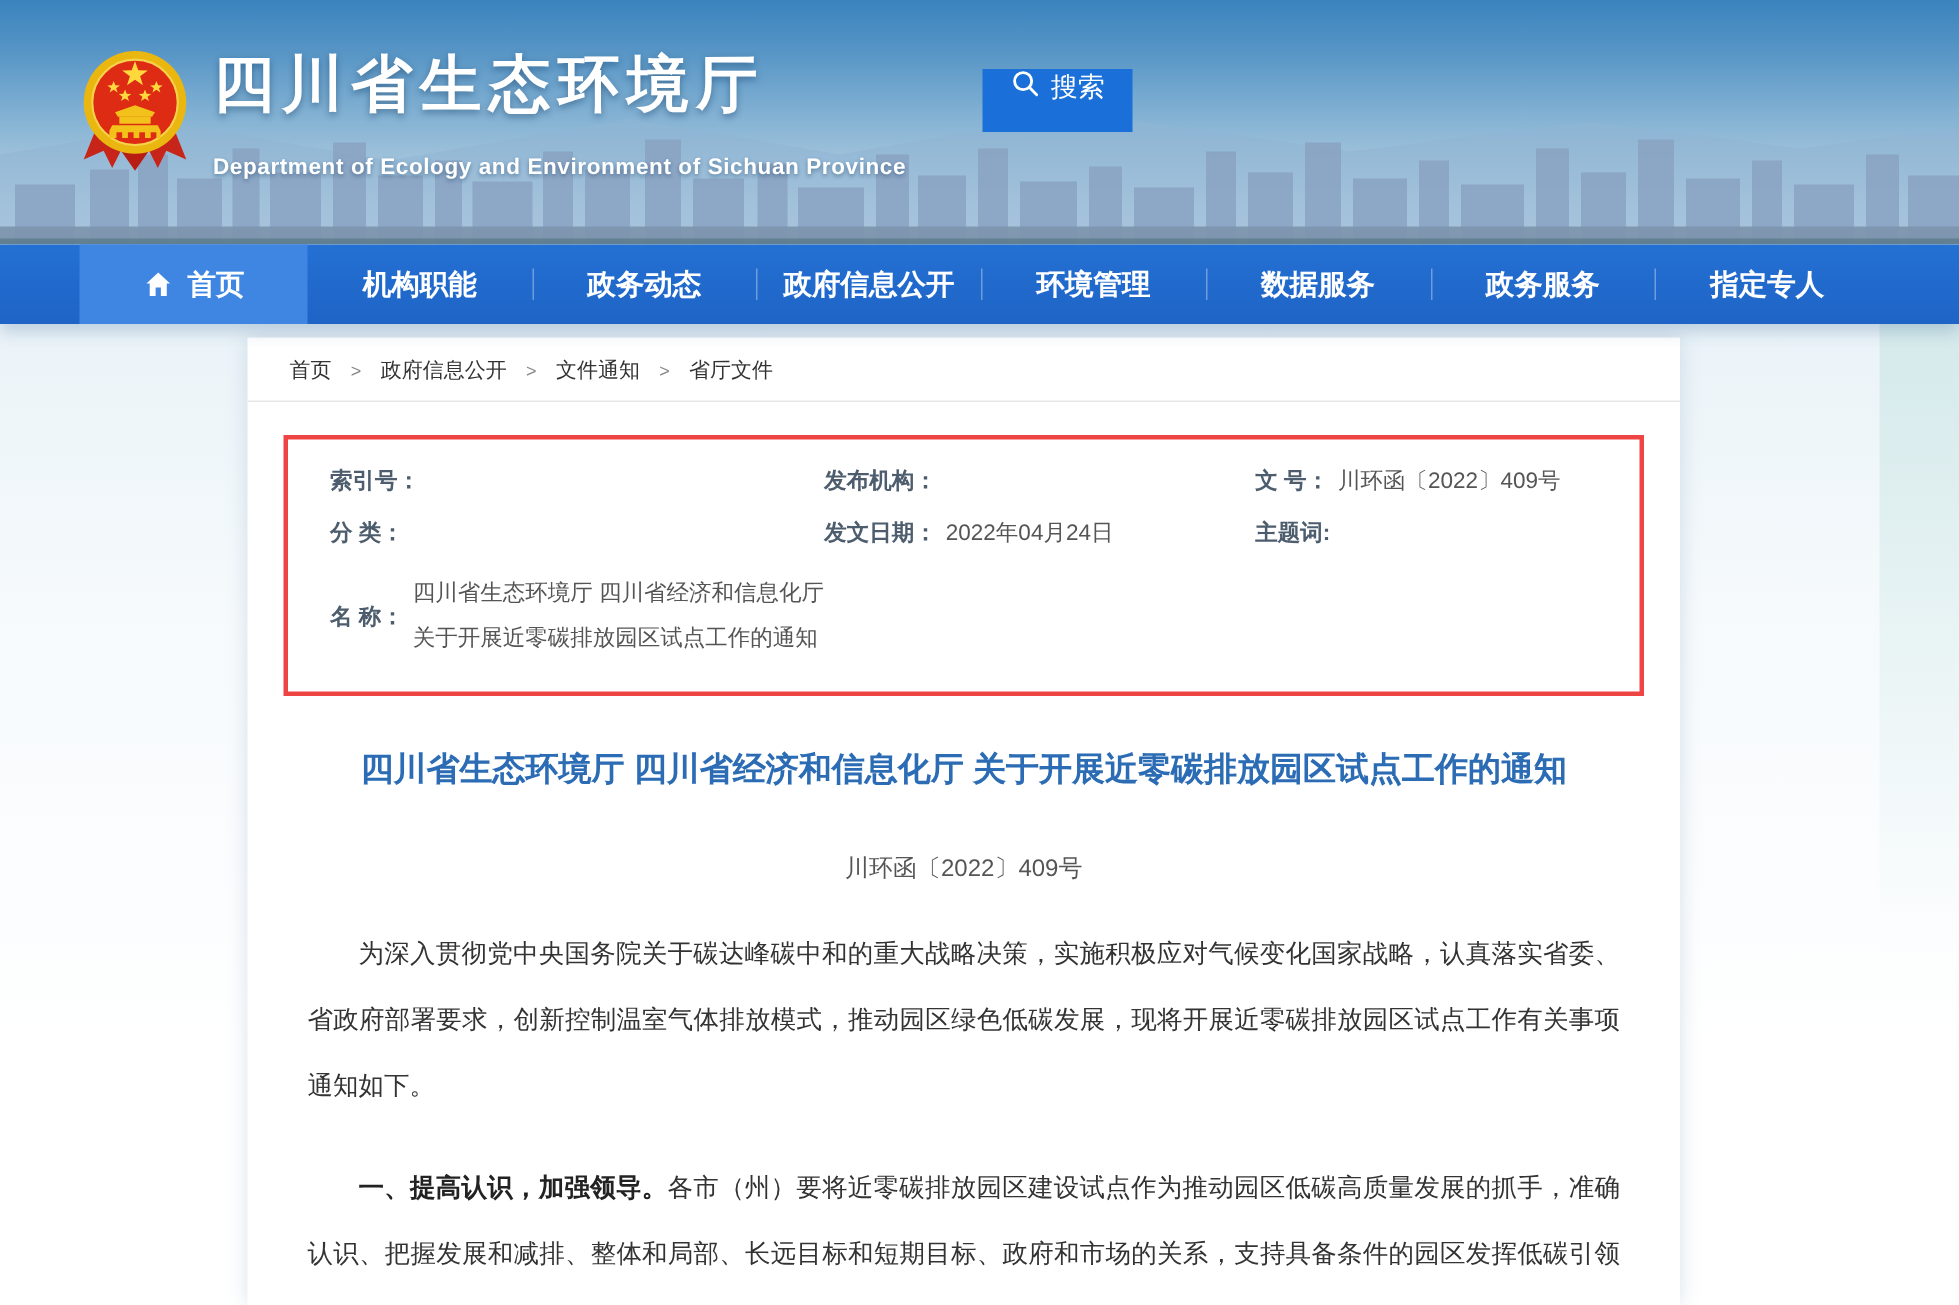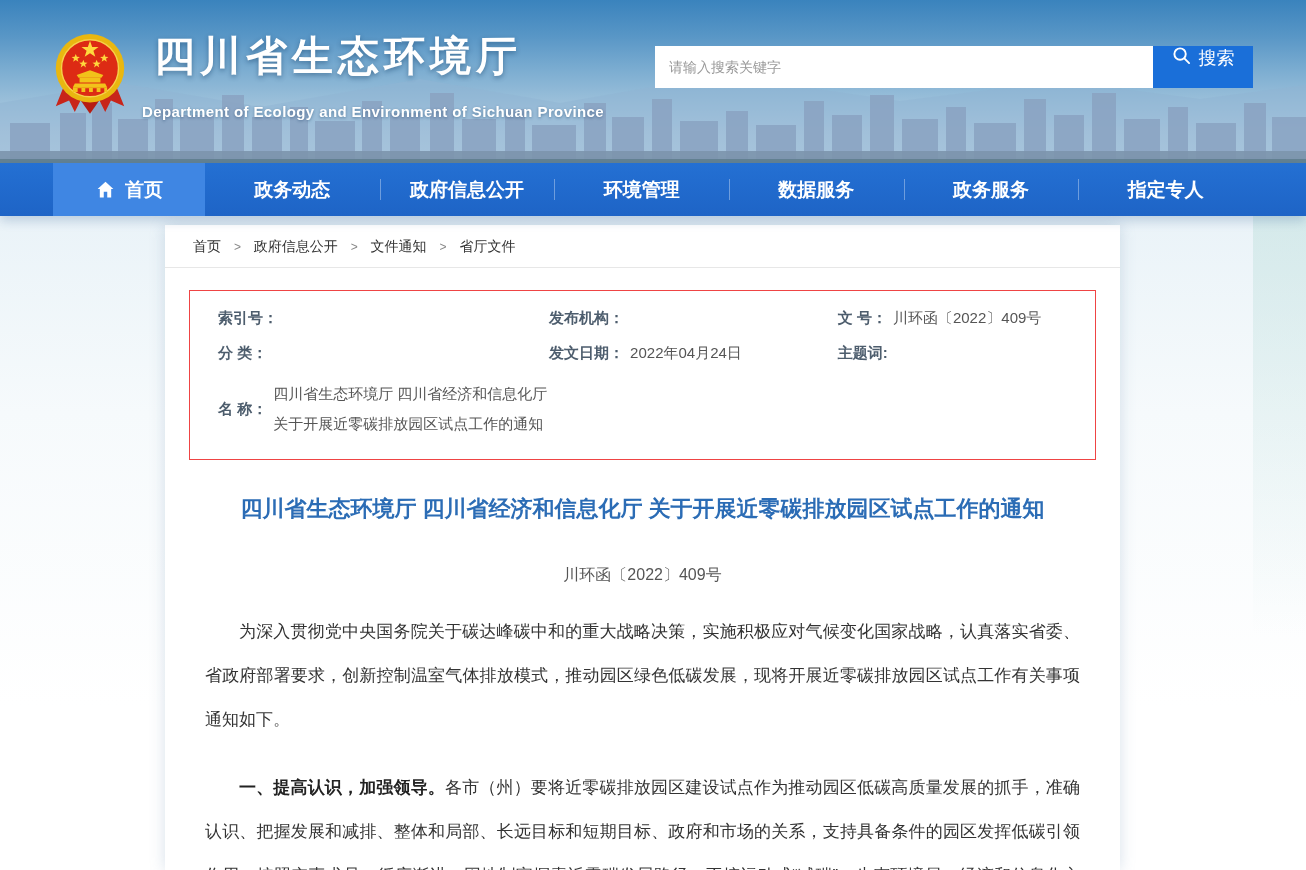--- a/index.html
+++ b/index.html
@@ -7,21 +7,21 @@
   body { font-family:"Liberation Sans","DejaVu Sans",sans-serif; background:#f4f8fb; }
 
   
   .banner { position:relative; width:1306px; height:163px; overflow:hidden;
     background:linear-gradient(180deg,#3a83bd 0%,#5896c6 22%,#7fafd2 45%,#9fc2db 65%,#b7cfe2 82%,#c3d7e6 100%); }
   .banner svg.scene { position:absolute; left:0; bottom:0; }
   .logo-wrap { position:absolute; left:52px; top:30px; display:flex; align-items:flex-start; }
   .emblem { width:76px; height:86px; }
   .site-title { margin-left:14px; color:#fff; }
   .site-title .cn { font-size:41px; font-weight:bold; letter-spacing:5px; line-height:1.3;
-    text-shadow:0 2px 5px rgba(10,50,90,.45);margin-left:12px; }
+    text-shadow:0 2px 5px rgba(10,50,90,.45); }
   .site-title .en { font-size:15px; font-weight:bold; letter-spacing:.4px; margin-top:20px;
     text-shadow:0 1px 3px rgba(10,50,90,.45); }
   .search { position:absolute; left:655px; top:46px; width:598px; height:42px; display:flex; }
   .search input { flex:1; height:42px; border:none; outline:none; padding:0 14px; font-size:14px; color:#333;
     background:#fff; }
   .search input::placeholder { color:#999; }
   .search .btn { width:100px; height:42px; border:none; background:#1a6fd9; color:#fff; font-size:18px;
     display:flex; align-items:flex-start; justify-content:center; gap:8px; cursor:pointer; }
 
   
@@ -39,21 +39,21 @@
     background:linear-gradient(180deg,#eaf3f8 0%,#f6fafc 30%,#ffffff 75%); }
   .main::after { content:""; position:absolute; right:0; top:0; width:53px; height:420px;
     background:linear-gradient(180deg,rgba(196,226,224,.55),rgba(210,232,240,0)); }
   .card { position:absolute; left:165px; top:9px; width:955px; height:645px; background:#fff;
     box-shadow:0 0 14px rgba(110,145,180,.28); overflow:hidden; }
 
   .breadcrumb { padding:13px 28px 11px; font-size:14px; color:#333; border-bottom:1px solid #e7e7e7; }
   .breadcrumb a { color:#333; text-decoration:none; cursor:pointer; }
   .breadcrumb .sep { color:#888; margin:0 9px; font-size:12px; }
 
-  .meta-box { margin:22px 24px 0; border:1px solid #ef4444; padding:18px 28px 20px; }
+  .meta-box { margin:22px 24px 0; border:3px solid #ef4444; padding:18px 28px 20px; }
   .meta-grid { display:grid; grid-template-columns:39% 34% 27%; row-gap:16px; font-size:15px; }
   .meta-cell { display:flex; align-items:center; }
   .meta-label { font-weight:bold; color:#4d5d6d; white-space:nowrap; }
   .meta-value { color:#555; margin-left:6px; }
   .meta-name-value { color:#555; margin-left:6px; width:330px; line-height:30px; word-break:break-all; }
 
   .article { padding:0 40px 30px; }
   .doc-title { margin-top:32px; text-align:center; font-size:22px; font-weight:bold; color:#2b6cb5;
     line-height:1.5; }
   .doc-number { margin-top:40px; text-align:center; font-size:16px; color:#555; }
@@ -138,38 +138,40 @@
           <rect x="51" y="61" width="4" height="4"></rect>
       </g>
     </svg>
     <div class="site-title">
       <div class="cn">四川省生态环境厅</div>
       <div class="en">Department of Ecology and Environment of Sichuan Province</div>
     </div>
   </div>
 
   <div class="search">
-    <input type="text" placeholder="请输入搜索关键字" style="">
     <button class="btn">
       <svg width="19" height="19" viewBox="0 0 20 20">
         <circle cx="8.5" cy="8.5" r="6" fill="none" stroke="#fff" stroke-width="2"></circle>
         <line x1="13" y1="13" x2="18" y2="18" stroke="#fff" stroke-width="2" stroke-linecap="round"></line>
       </svg>
       <span>搜索</span>
     </button>
   </div>
 </div>
 
 <div class="nav">
   <div class="nav-item nav-home">
     <svg width="21" height="21" viewBox="0 0 24 24">
       <path d="M3 11.5 L12 3 L21 11.5 L18.5 11.5 L18.5 21 L14 21 L14 14.5 L10 14.5 L10 21 L5.5 21 L5.5 11.5 Z" fill="#fff"></path>
     </svg>
     <span>首页</span>
   </div>
+  <div class="nav-item nav-plain">
+    <span>机构职能</span>
+    </div>
   <div class="nav-item nav-plain">
     <span>政务动态</span>
     </div>
   <div class="nav-item nav-plain">
     <span>政府信息公开</span>
     </div>
   <div class="nav-item nav-plain">
     <span>环境管理</span>
     </div>
   <div class="nav-item nav-plain">

